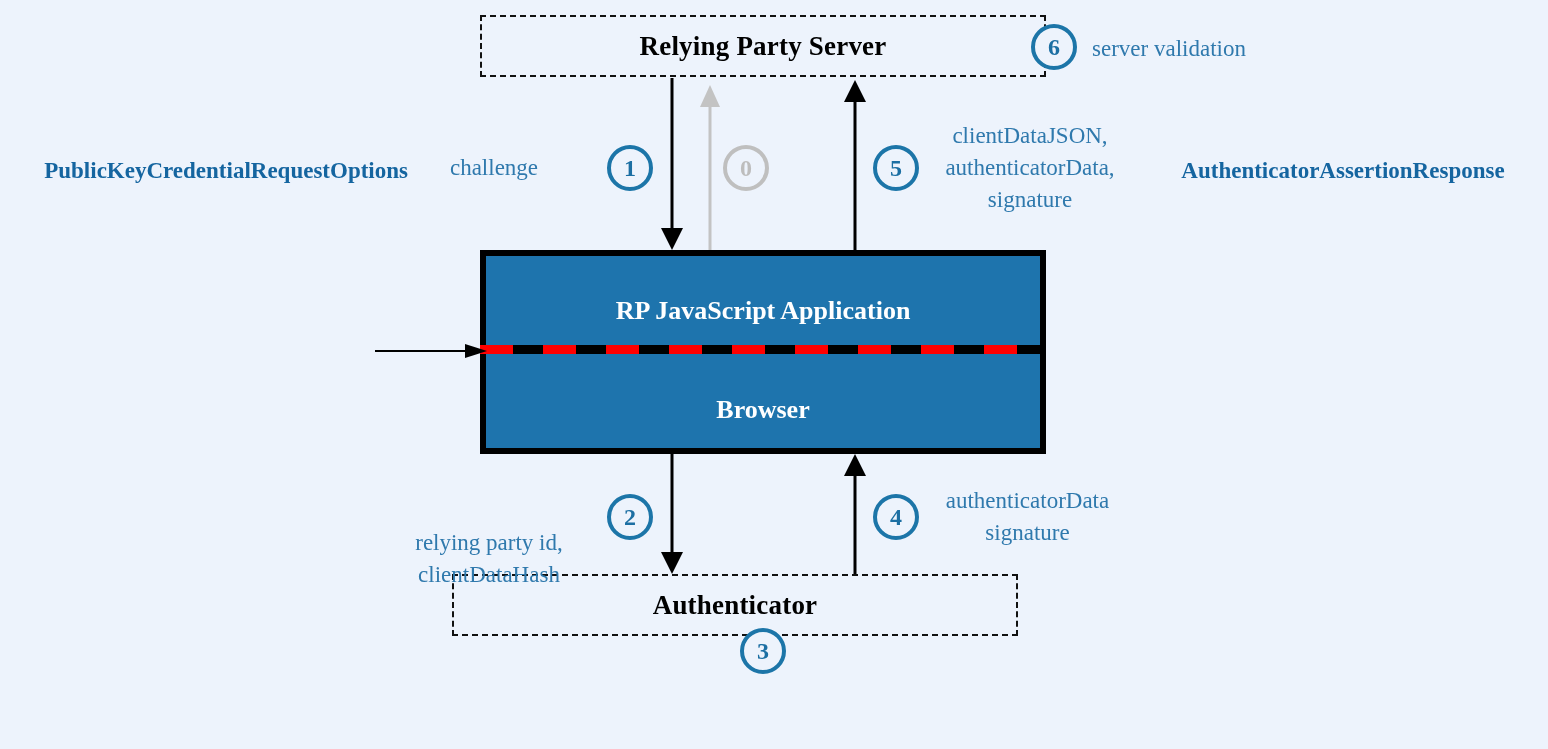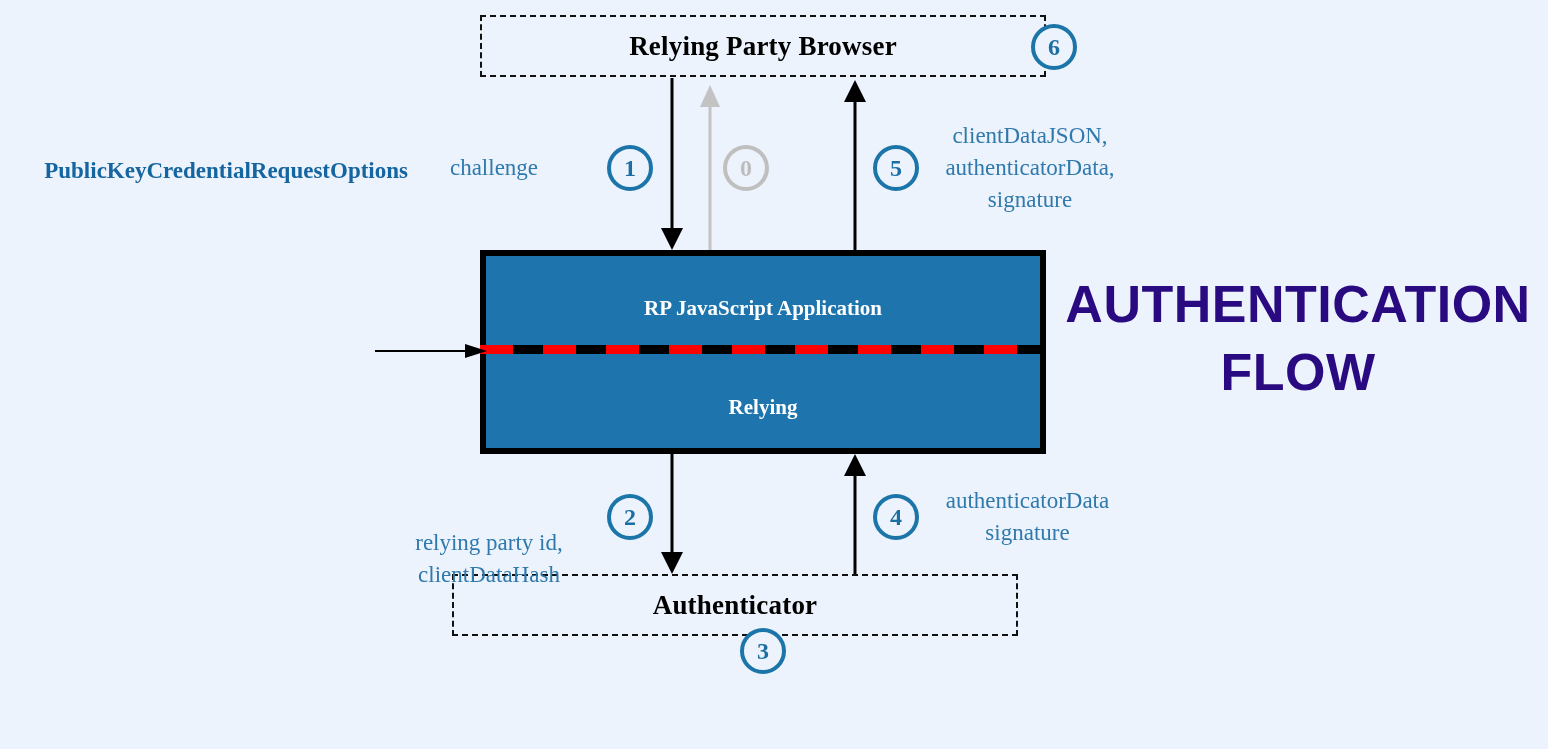--- a/index.html
+++ b/index.html
@@ -34,21 +34,21 @@
     left:480px;top:250px;width:566px;height:204px;
     background:#1e74ad;
     border:6px solid #000000;
     box-sizing:border-box;
   }
   #browser-stack .stack-label{
     position:absolute;left:0;right:0;
     text-align:center;
     font-family:"Liberation Serif", serif;
     font-weight:bold;
-    font-size:21px;
+    font-size:26px;
     color:#ffffff;
   }
   #rp-js-label{top:40px;}
   #browser-label{top:139px;}
 
   
   #api-boundary{
     position:absolute;
     left:-6px;right:-6px;
     top:89px;height:9px;
@@ -122,29 +122,29 @@
     color:#2a0a80;
     letter-spacing:.5px;
   }
 </style>
 </head>
 <body>
 
 <div id="stage">
 
   <div class="dashed-box" id="rp-server-box" style="left:480px;top:15px;width:566px;height:62px;">
-    <span class="box-title">Relying Party Browser</span>
+    <span class="box-title">Relying Party Server</span>
   </div>
 
   <div id="browser-stack">
     <span class="stack-label" id="rp-js-label">RP JavaScript Application</span>
     <div id="api-boundary">
       <div class="red-dashes"></div>
     </div>
-    <span class="stack-label" id="browser-label">Relying</span>
+    <span class="stack-label" id="browser-label">Browser</span>
   </div>
 
   <div class="dashed-box" id="authenticator-box" style="left:452px;top:574px;width:566px;height:62px;">
     <span class="box-title">Authenticator</span>
   </div>
 
   <div class="arrow black down" style="left:661px;top:78px;width:22px;height:172px;">
     <div class="shaft" style="top:0;height:152px;"></div>
     <div class="head" style="top:150px;"></div>
   </div>
@@ -181,32 +181,33 @@
   <div class="badge muted" style="left:723px;top:145px;">0</div>
 
   <div class="badge" style="left:873px;top:145px;">5</div>
 
   <div class="badge" style="left:607px;top:494px;">2</div>
 
   <div class="badge" style="left:873px;top:494px;">4</div>
 
   <div class="badge" style="left:740px;top:628px;">3</div>
 
+  <div class="label" style="left:1092px;top:33px;width:300px;">server validation</div>
 
   <div class="label right" style="left:400px;top:152px;width:188px;">challenge</div>
 
   <div class="label center" style="left:930px;top:120px;width:200px;">clientDataJSON,
 authenticatorData,
 signature</div>
 
   <div class="label right" style="left:390px;top:485px;width:198px;margin-top:42px;">relying party id,
 clientDataHash</div>
 
   <div class="label center" style="left:930px;top:485px;width:195px;">authenticatorData
 signature</div>
 
 
   <div class="label strong" style="left:8px;top:155px;width:400px;text-align:right;">PublicKeyCredentialRequestOptions</div>
 
-
-  <div id="flow-title">AUTHENTICATION FLOW</div>
+  <div class="label strong" style="left:1148px;top:155px;width:390px;text-align:center;">AuthenticatorAssertionResponse</div>
+
 
 </div>
 
 </body></html>

